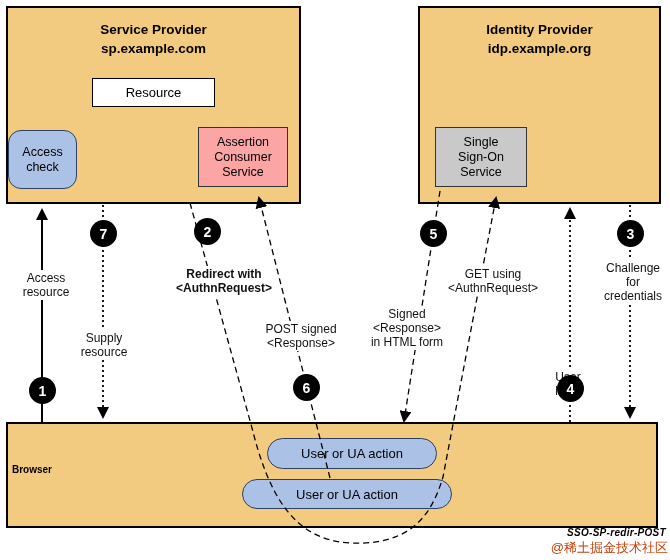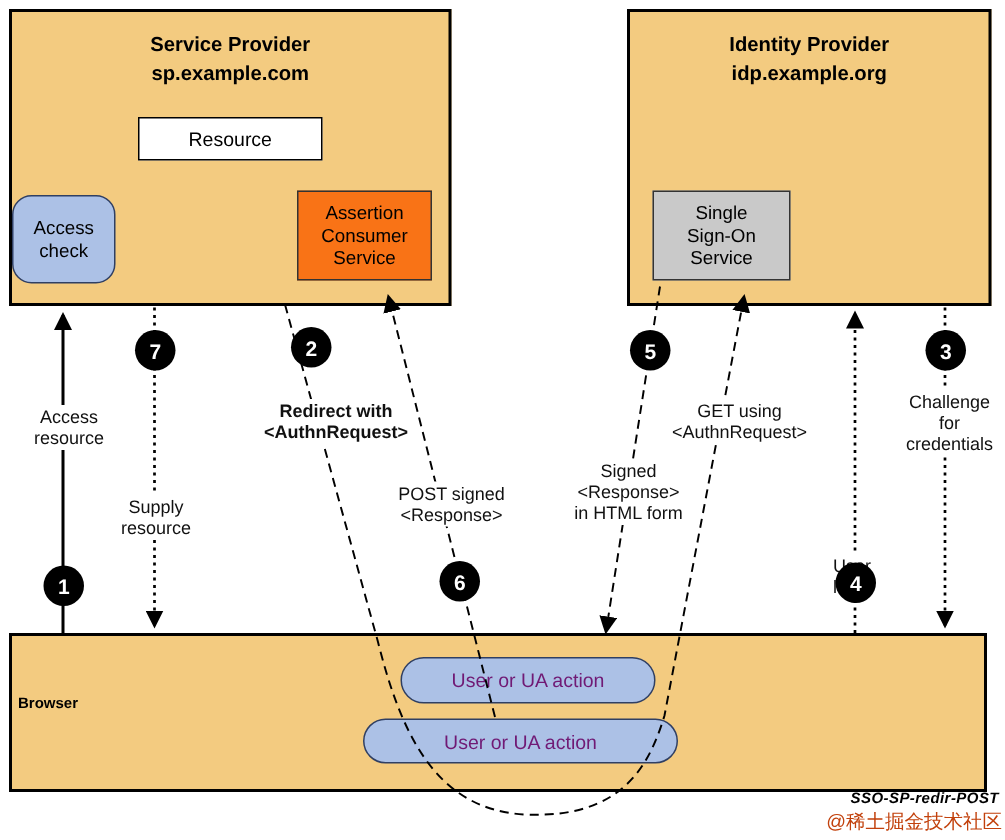--- a/index.html
+++ b/index.html
@@ -11,40 +11,40 @@
   #idp-box{left:418px;top:6px;width:243px;height:198px;}
   #browser-box{left:6px;top:422px;width:652px;height:106px;}
 
   .panel-title{position:absolute;left:0;right:0;top:12px;text-align:center;
                font-weight:bold;font-size:13.5px;line-height:19px;white-space:pre-line;}
 
   .node{position:absolute;box-sizing:border-box;display:flex;align-items:center;justify-content:center;
         text-align:center;font-size:12.5px;line-height:15px;white-space:pre-line;}
   #resource-box{left:92px;top:78px;width:123px;height:29px;background:#fff;border:1px solid #000;font-size:13px;}
   #access-check{left:8px;top:130px;width:69px;height:59px;background:#ACC1E6;border:1.5px solid #2f3f63;border-radius:13px;}
-  #acs-box{left:198px;top:127px;width:90px;height:60px;background:#f97316;border:1.5px solid #333;}
+  #acs-box{left:198px;top:127px;width:90px;height:60px;background:#fca5a5;border:1.5px solid #333;}
   #sso-box{left:435px;top:127px;width:92px;height:60px;background:#C9C9C9;border:1.5px solid #333;}
 
   #browser-label{position:absolute;left:12px;top:464px;font-weight:bold;font-size:10px;}
 
   .pill{position:absolute;background:#ACC1E6;border:1.5px solid #2f3f63;box-sizing:border-box;
-        display:flex;align-items:center;justify-content:center;font-size:13px;color:#701a75;}
+        display:flex;align-items:center;justify-content:center;font-size:13px;color:#000000;}
   #pill-1{left:267px;top:438px;width:170px;height:31px;border-radius:16px;}
   #pill-2{left:242px;top:479px;width:210px;height:30px;border-radius:15px;}
 
   #flow-svg{position:absolute;left:0;top:0;z-index:5;pointer-events:none;}
 
   .flow-label{position:absolute;transform:translateX(-50%);background:#fff;z-index:6;
               font-size:12px;line-height:14px;text-align:center;white-space:pre-line;
               color:#111;padding:1px 3px;}
   #lbl-1{left:46px;top:270px;}
   #lbl-7{left:104px;top:330px;}
   #lbl-2{left:224px;top:266px;font-weight:bold;}
   #lbl-6{left:301px;top:321px;}
-  #lbl-5{left:419px;top:306px;}
+  #lbl-5{left:407px;top:306px;}
   #lbl-get{left:493px;top:266px;}
   #lbl-4{left:568px;top:321px;margin-top:48px;}
   #lbl-3{left:633px;top:260px;}
 
   .step-circle{position:absolute;width:27px;height:27px;border-radius:50%;background:#000;z-index:7;
                color:#fff;font-weight:bold;font-size:14px;display:flex;align-items:center;justify-content:center;}
   #c1{left:29px;top:377px;}
   #c2{left:194px;top:218px;}
   #c3{left:617px;top:220px;}
   #c4{left:557px;top:375px;}

